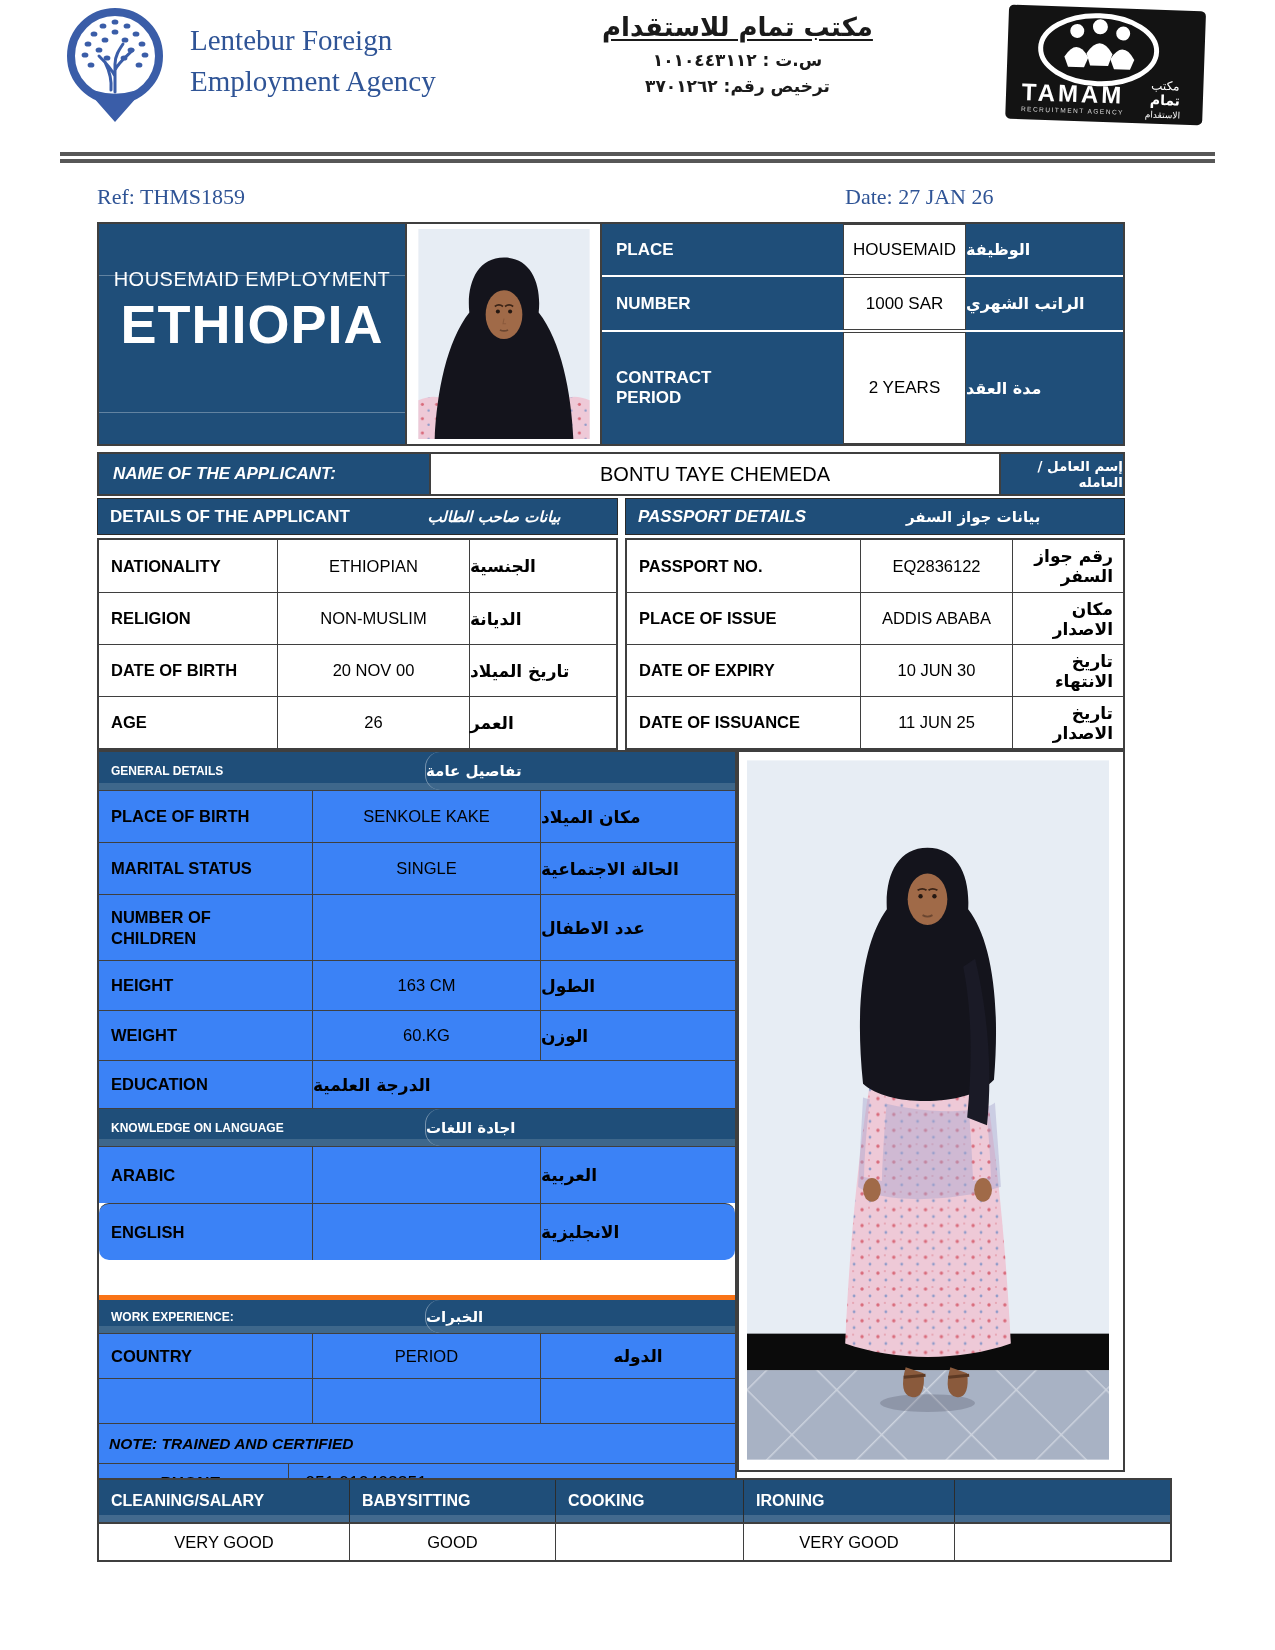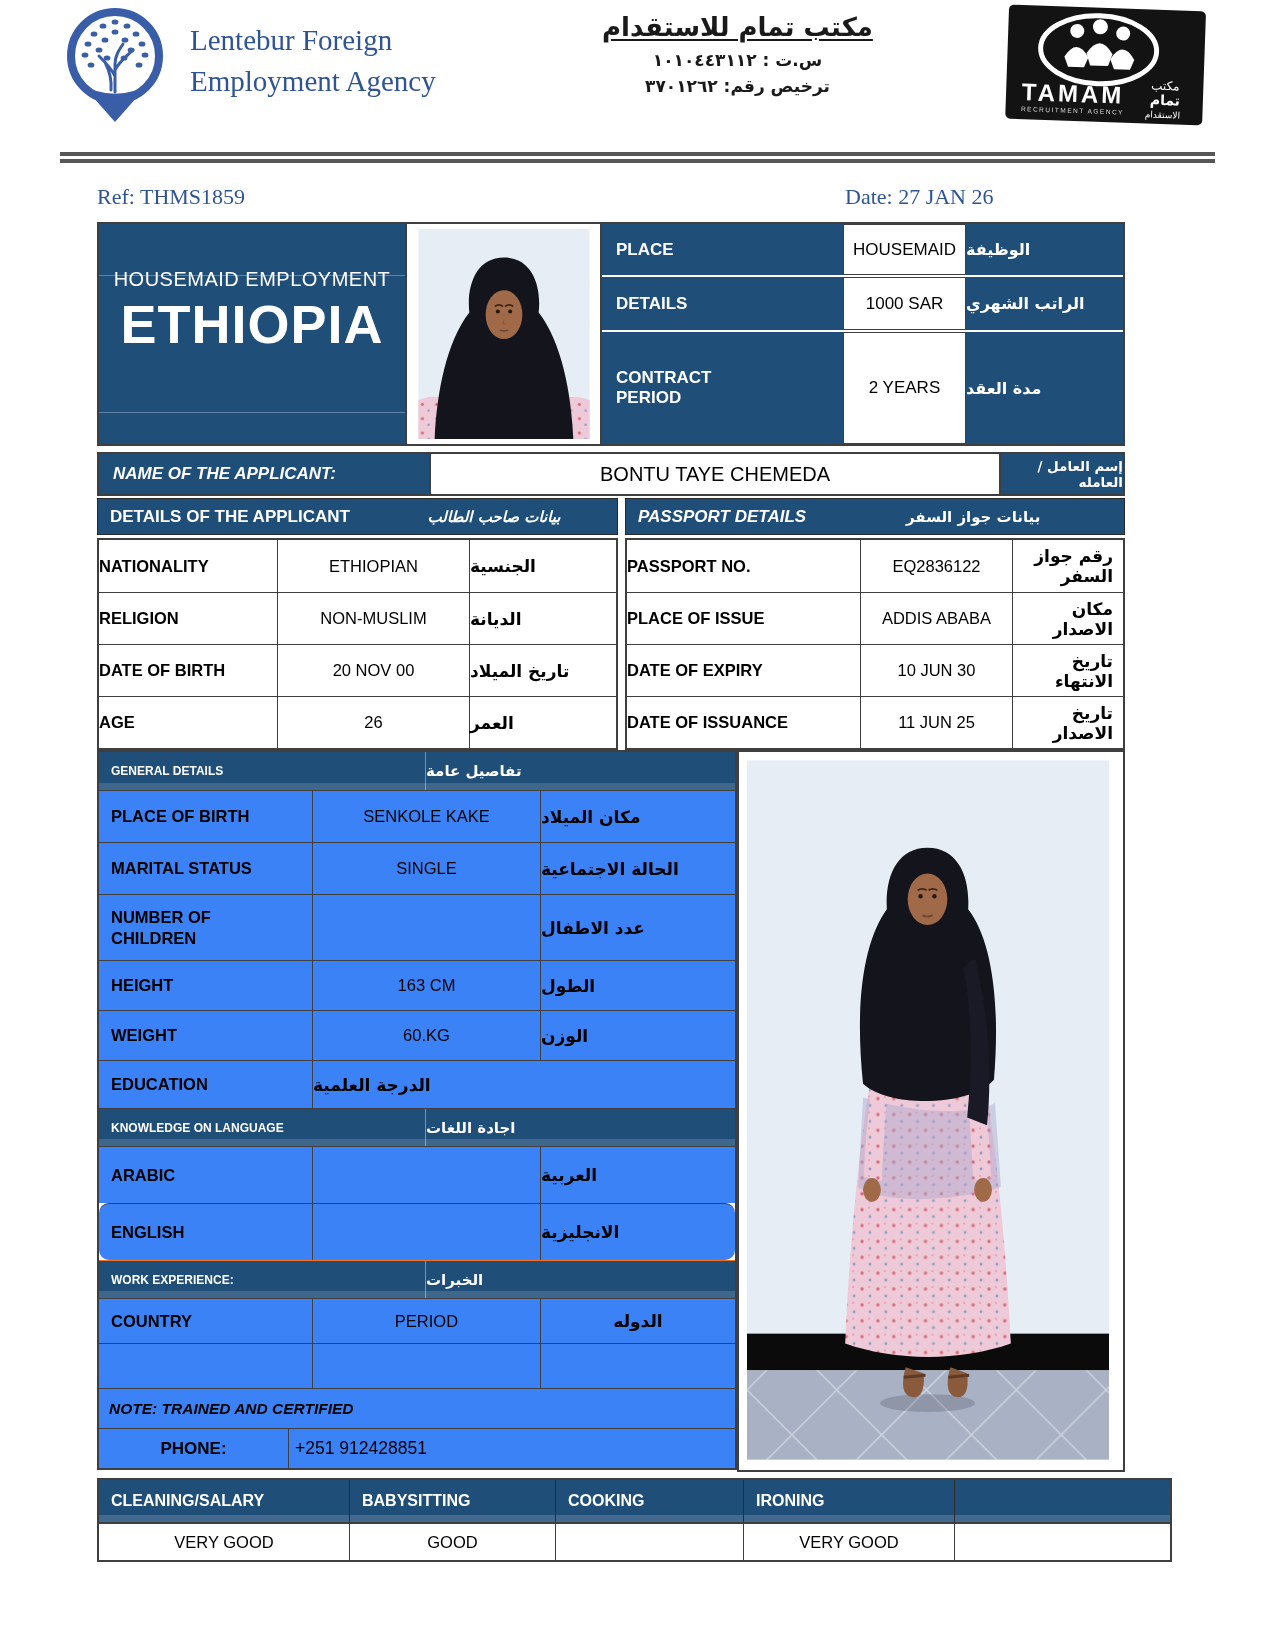--- a/index.html
+++ b/index.html
@@ -47,28 +47,28 @@
   
   .sh { height:37px; }
   .sh .en { font-weight:bold; font-size:17px; padding-left:12px; }
   .sh .it { font-style:italic; }
 
   
   .drow { height:52px; display:flex; background:#fff; color:#000; }
   .drow + .drow { border-top:1px solid #3f3f3f; }
   .dcell { border-left:1px solid #3f3f3f; }
   .dcell:first-child { border-left:none; }
-  .lbl { font-weight:bold; font-size:16.5px; }
+  .lbl { font-weight:bold; font-size:16.5px; padding-left:12px; }
   .val { font-size:16.5px; }
   .arv { font-weight:bold; font-size:17px; padding-right:10px; direction:rtl; }
 
   
   .bar { height:38px; display:flex; background:#1F4E79; color:#fff; box-shadow:inset 0 -7px 0 rgba(255,255,255,.14); }
   .bar .ben { width:326px; font-weight:bold; font-size:12px; padding-left:12px; display:flex; align-items:center; }
-  .bar .bar-ar { flex:1; border-left:1px solid rgba(255,255,255,.4); font-weight:bold; font-size:15px; padding-right:12px; direction:rtl; display:flex; align-items:center; justify-content:flex-end; }
+  .bar .bar-ar { flex:1; border-left:1px solid rgba(255,255,255,.4); font-weight:bold; font-size:15px; padding-right:12px; direction:rtl; display:flex; align-items:center; justify-content:flex-end;border-radius:15px; }
   .grow { display:flex; background:#3b82f6; color:#000; border-top:1px solid #3f3f3f; }
   .gl { width:213px; font-weight:bold; font-size:16.5px; padding:0 30px 0 12px; line-height:1.25; }
   .gv { width:228px; font-size:16.5px; border-left:1px solid #3f3f3f; }
   .ga { flex:1; font-weight:bold; font-size:17px; padding-right:16px; direction:rtl; border-left:1px solid #3f3f3f; }
 
   
   .sk-h { height:42px; display:flex; background:#1F4E79; color:#fff; }
   .sk-h > div { border-left:1.5px solid #2c2c2c; box-shadow:inset 0 -7px 0 rgba(255,255,255,.16); font-weight:bold; font-size:16px; padding-left:12px; display:flex; align-items:center; }
   .sk-h > div:first-child { border-left:none; }
   .sk-v { height:38px; display:flex; background:#fff; color:#000; border-top:2px solid #3f3f3f; }
@@ -174,21 +174,21 @@
         <path d="M84,88 L83,93 L86,93" stroke="#8a5a3c" stroke-width="1" fill="none"></path>
       </svg>
     </div>
     <div class="job-col">
       <div class="job-row" style="height:51px;">
         <div class="jl vc">PLACE</div>
         <div class="jv cc">HOUSEMAID</div>
         <div class="ja rc ar">الوظيفة</div>
       </div>
       <div class="job-row" style="height:55px;">
-        <div class="jl vc">DETAILS</div>
+        <div class="jl vc">NUMBER</div>
         <div class="jv cc">1000 SAR</div>
         <div class="ja rc ar">الراتب الشهري</div>
       </div>
       <div class="job-row" style="flex:1;">
         <div class="jl vc pre">CONTRACT
 PERIOD</div>
         <div class="jv cc">2 YEARS</div>
         <div class="ja rc ar">مدة العقد</div>
       </div>
     </div>
@@ -301,21 +301,21 @@
       <div class="gl vc">ARABIC</div>
       <div class="gv cc"></div>
       <div class="ga rc ar">العربية</div>
     </div>
     <div class="grow" style="height:57px;border-radius:10px;">
       <div class="gl vc">ENGLISH</div>
       <div class="gv cc"></div>
       <div class="ga rc ar">الانجليزية</div>
     </div>
 
-    <div class="bar" style="border-top:1px solid #f97316;">
+    <div class="bar" style="border-top:5px solid #f97316;margin-top:35px;">
       <div class="ben">WORK EXPERIENCE:</div>
       <div class="bar-ar ar" dir="rtl">الخبرات</div>
     </div>
 
     <div class="grow" style="height:45px;">
       <div class="gl vc">COUNTRY</div>
       <div class="gv cc" style="font-weight:normal;">PERIOD</div>
       <div class="ga cc ar" style="padding-right:0;">الدوله</div>
     </div>
     <div class="grow" style="height:45px;">

